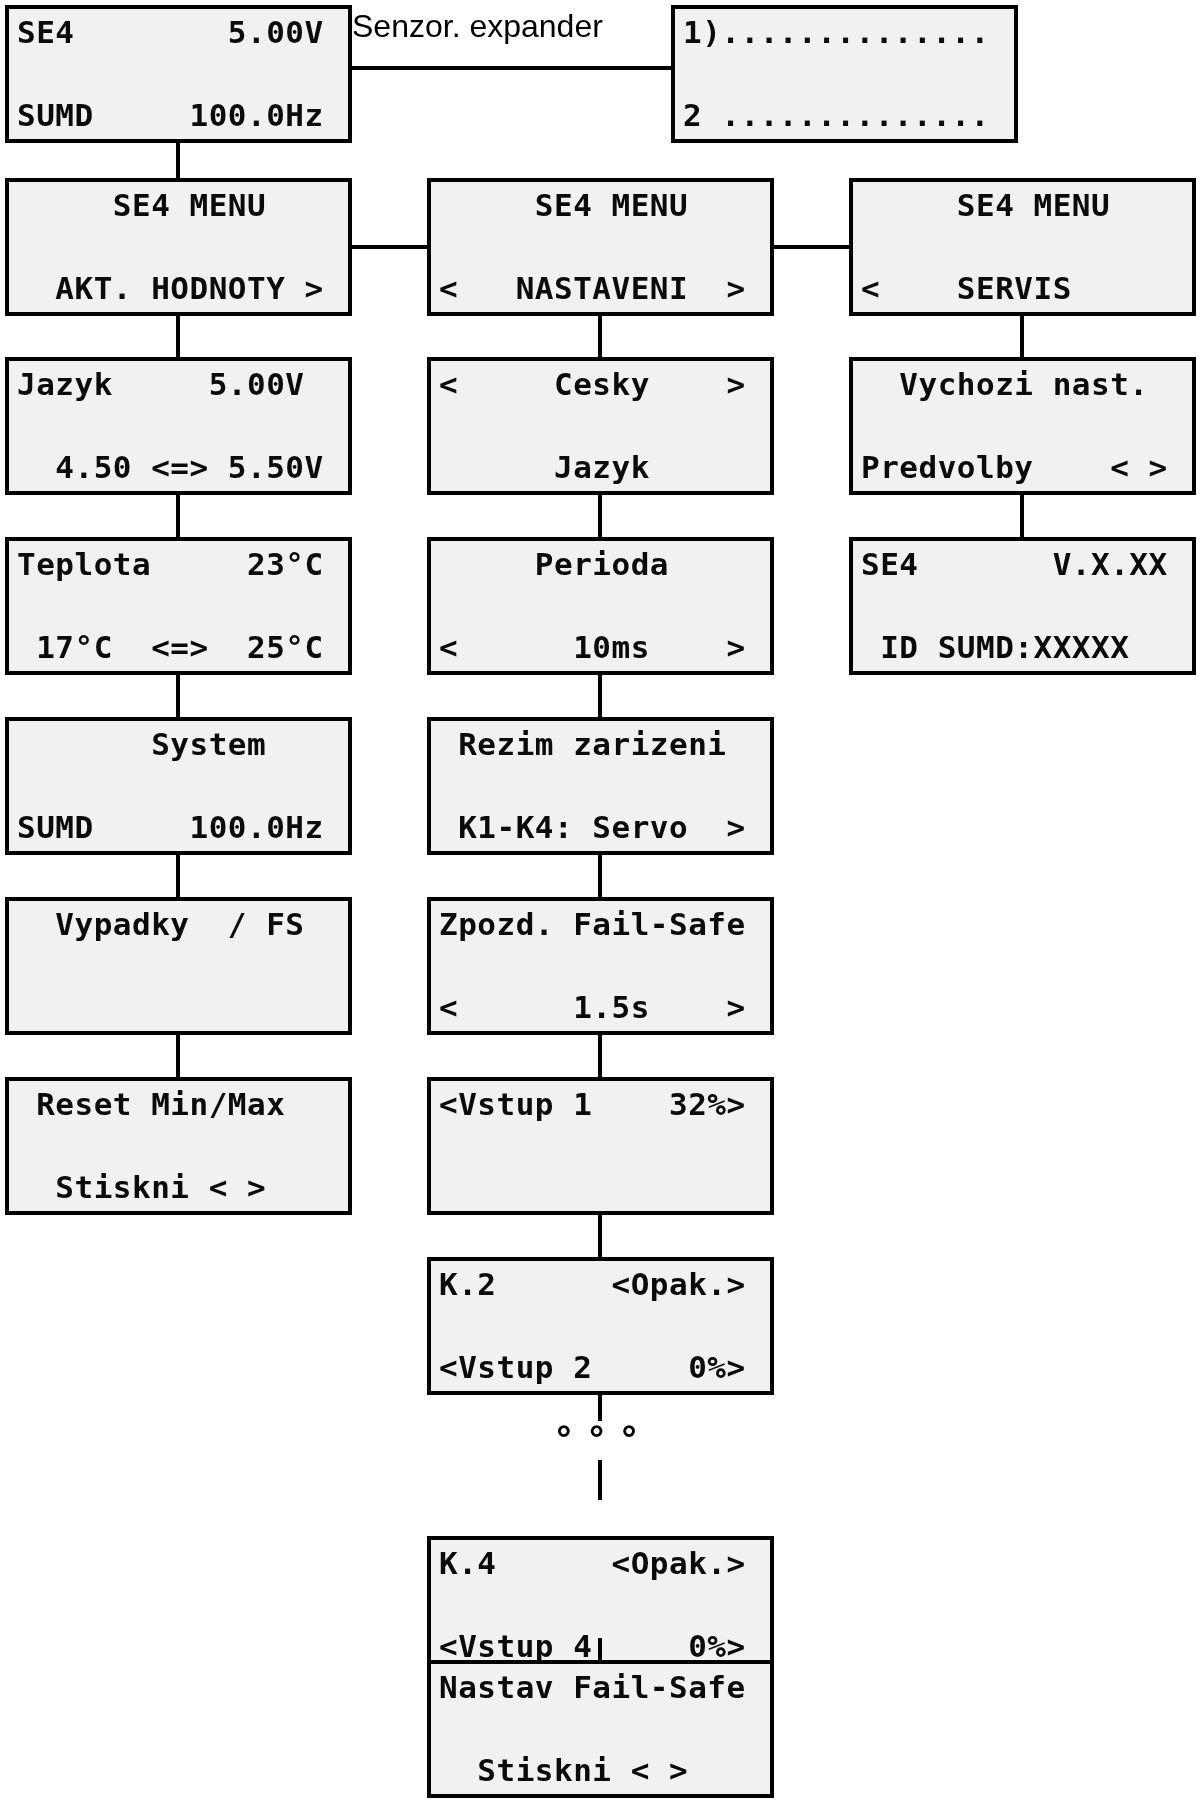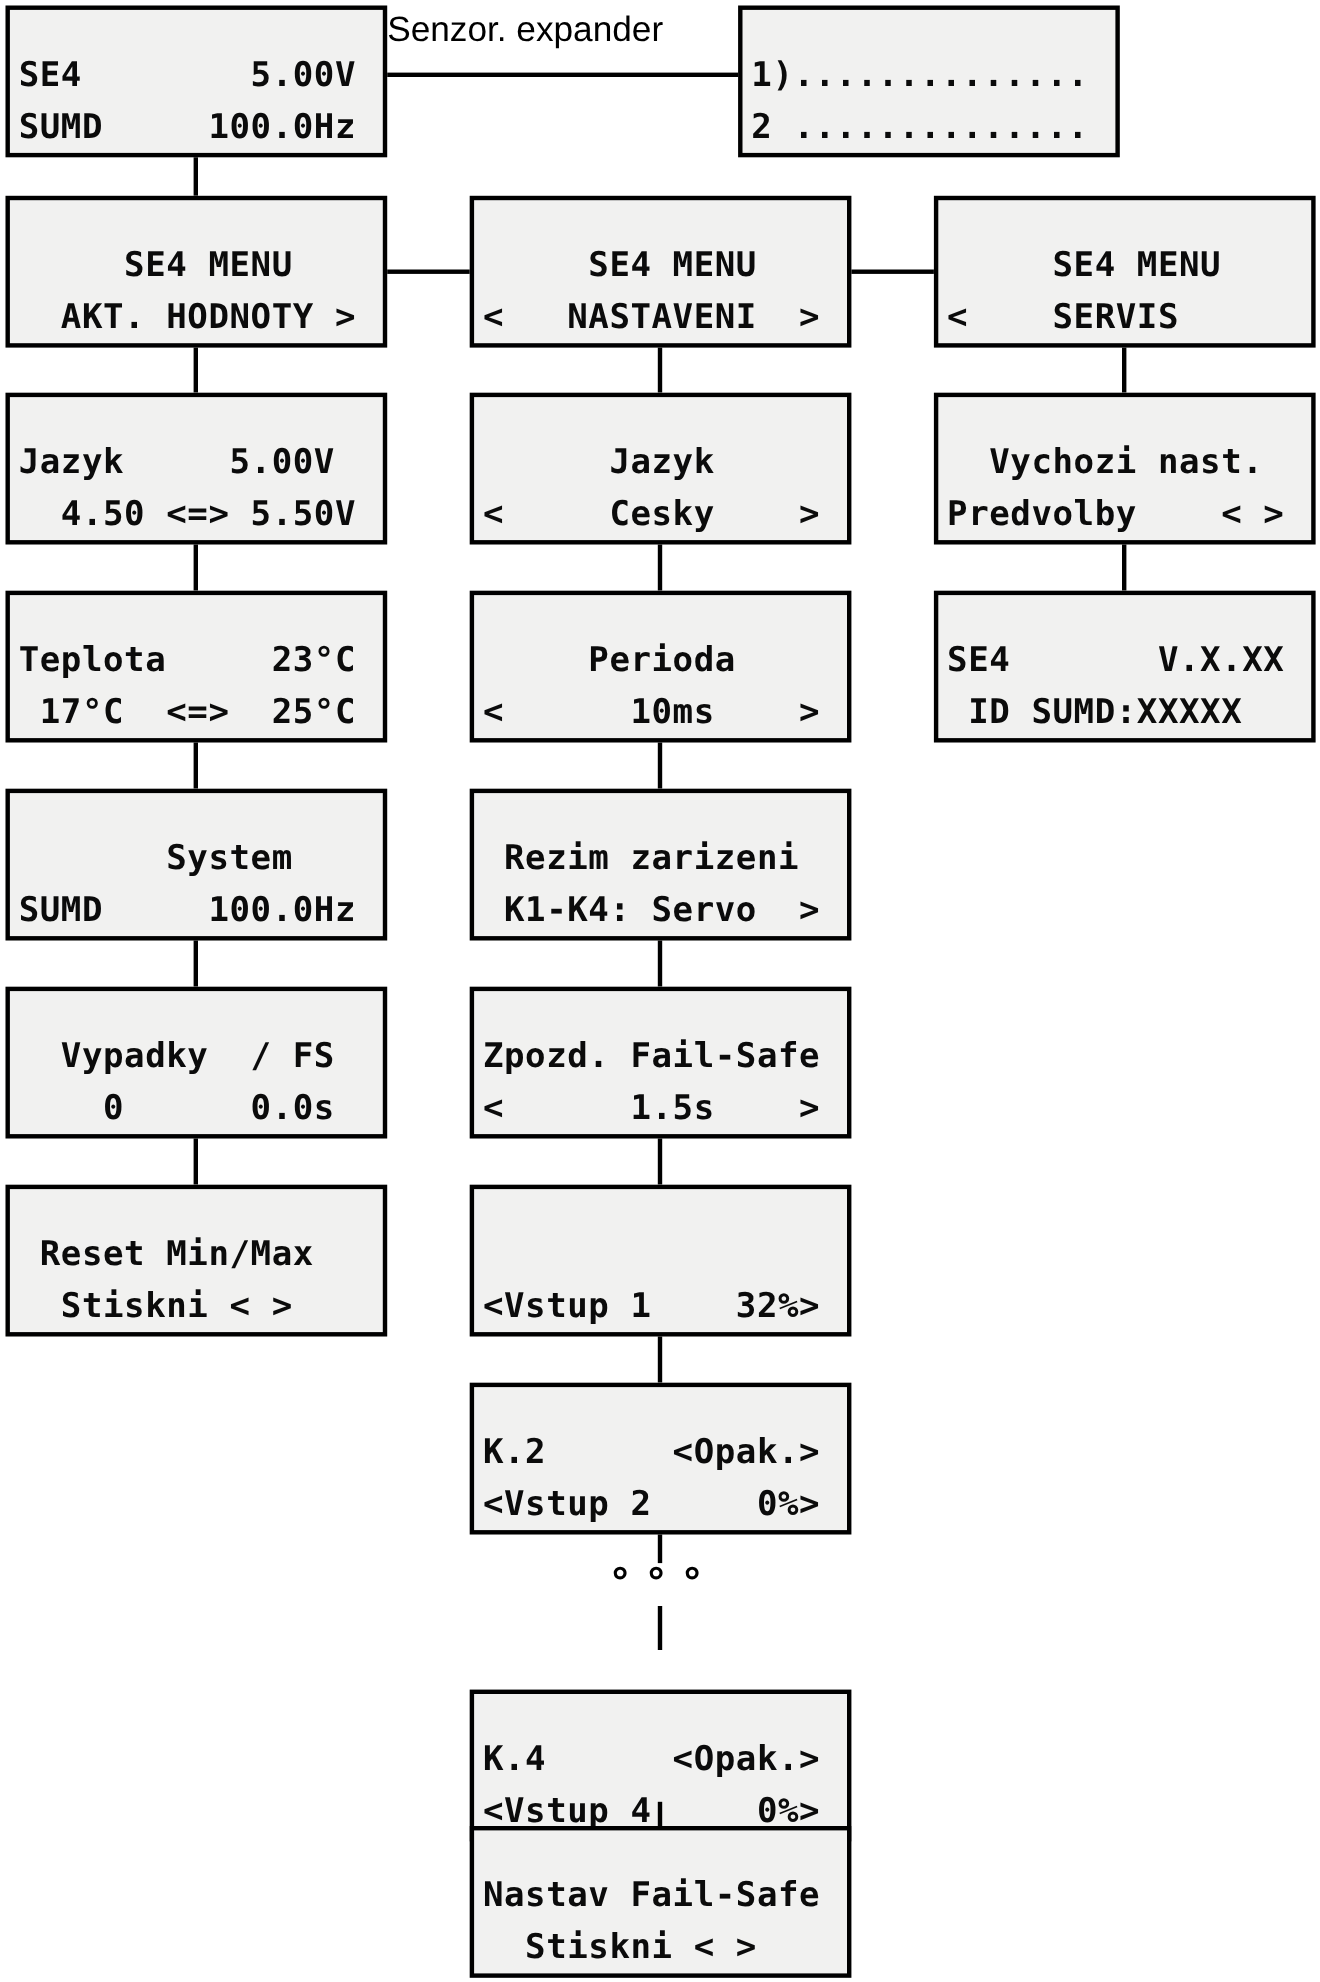--- a/index.html
+++ b/index.html
@@ -9,21 +9,21 @@
     background:#ffffff;
     overflow:hidden;
     font-family:"DejaVu Sans Mono", monospace;
   }
   .lcd{
     position:absolute;
     width:347px;height:138px;
     box-sizing:border-box;
     background:#f1f1f0;
     border:4px solid #000;
-    display:flex;flex-direction:column;justify-content:flex-end;
+    display:flex;flex-direction:column;justify-content:space-between;
     padding:0 8px;
   }
   .line{
     white-space:pre;
     font-family:"DejaVu Sans Mono", monospace;
     font-weight:bold;
     font-size:31px;
     height:47px;line-height:47px;
     color:#0b0b0b;
     letter-spacing:0.5px;
@@ -98,32 +98,31 @@
     <div class="line"> 17°C  &lt;=&gt;  25°C</div>
   </div>
   <div class="vline" style="left:176px;top:675px;height:42px"></div>
   <div class="lcd" style="left:5px;top:717px">
     <div class="line">       System   </div>
     <div class="line">SUMD     100.0Hz</div>
   </div>
   <div class="vline" style="left:176px;top:855px;height:42px"></div>
   <div class="lcd" style="left:5px;top:897px">
     <div class="line">  Vypadky  / FS </div>
-    <div class="line">    0      0.0s </div>
   </div>
   <div class="vline" style="left:176px;top:1035px;height:42px"></div>
   <div class="lcd" style="left:5px;top:1077px">
     <div class="line"> Reset Min/Max  </div>
     <div class="line">  Stiskni &lt; &gt;   </div>
   </div>
 
   <div class="vline" style="left:598px;top:316px;height:41px"></div>
   <div class="lcd" style="left:427px;top:357px">
+    <div class="line">&lt;     Cesky    &gt;</div>
     <div class="line">      Jazyk     </div>
-    <div class="line">&lt;     Cesky    &gt;</div>
   </div>
   <div class="vline" style="left:598px;top:495px;height:42px"></div>
   <div class="lcd" style="left:427px;top:537px">
     <div class="line">     Perioda    </div>
     <div class="line">&lt;      10ms    &gt;</div>
   </div>
   <div class="vline" style="left:598px;top:675px;height:42px"></div>
   <div class="lcd" style="left:427px;top:717px">
     <div class="line"> Rezim zarizeni </div>
     <div class="line"> K1-K4: Servo  &gt;</div>

